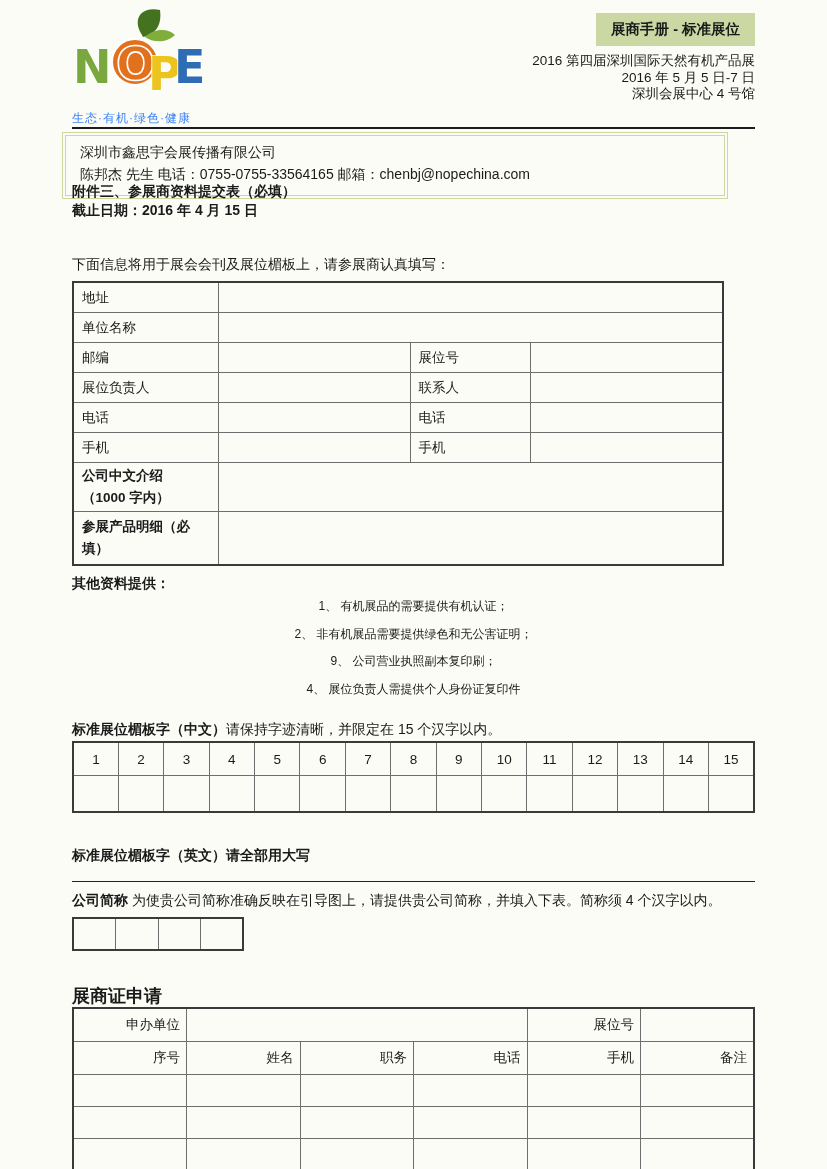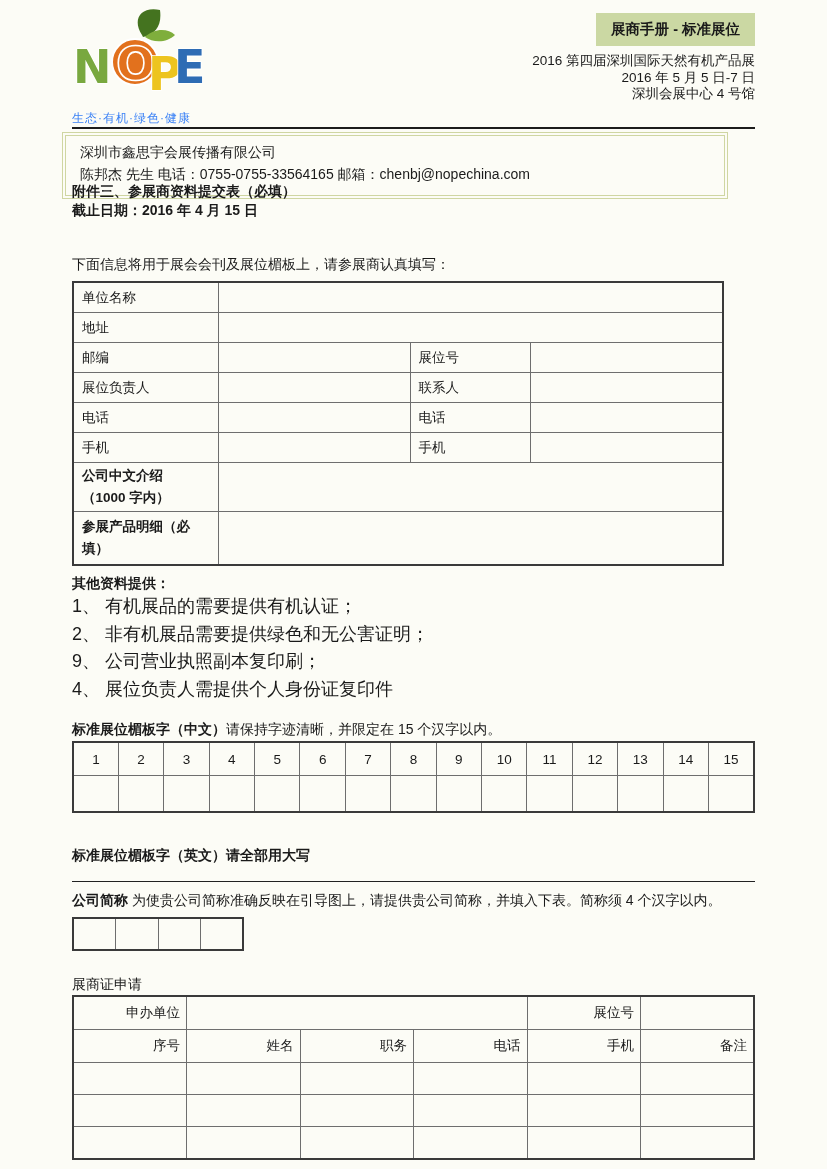--- a/index.html
+++ b/index.html
@@ -37,38 +37,38 @@
   table.bordered td{border:1px solid #6e6e6e;padding:0 6px;vertical-align:middle;font-size:13.5px;}
   
   .info-table{width:650px;margin-top:8px;}
   .info-table td.lbl{padding-left:8px;}
   .info-table tr.std td{height:29px;}
   .info-table tr.tall1 td{height:48px;}
   .info-table tr.tall2 td{height:52px;}
   .info-table td.boldlbl{font-weight:bold;line-height:22px;}
   
   .other-heading{font-weight:bold;margin-top:7px;font-size:14px;line-height:20px;}
-  .other-item{line-height:27.5px;font-size:18px;}
+  .other-item{line-height:27.5px;font-size:12px;text-align:center;}
   
   .headband-cn-heading{margin-top:16px;line-height:20px;font-size:14px;}
   .headband-cn-heading .b{font-weight:bold;}
   .headband-table{width:683px;margin-top:2px;}
   .headband-table td{text-align:center;font-size:14px;}
   .headband-table tr.nums td{height:32px;}
   .headband-table tr.blank td{height:35px;}
   
   .headband-en-heading{margin-top:33px;font-weight:bold;font-size:14px;line-height:18px;}
   .write-line{margin-top:17px;border-bottom:1.5px solid #222;width:683px;}
   
   .abbrev-note{margin-top:9px;font-size:14px;line-height:18px;}
   .abbrev-note .b{font-weight:bold;}
   .abbrev-table{width:172px;margin-top:8px;}
   .abbrev-table td{height:30px;}
   
-  .badge-apply-heading{margin-top:24px;font-weight:normal;font-size:14px;line-height:18px;}
+  .badge-apply-heading{margin-top:36px;font-weight:bold;font-size:18px;line-height:18px;}
   .badge-apply-table{width:683px;margin-top:2px;}
   .badge-apply-table td{text-align:right;font-size:13.5px;}
   .badge-apply-table tr.r1 td{height:32px;}
   .badge-apply-table tr.hd td{height:32px;}
   .badge-apply-table tr.blank td{height:31px;}
   
   .footer{margin-top:14px;text-align:center;font-weight:bold;font-size:11.5px;}
 </style>
 </head>
 <body>
@@ -113,25 +113,25 @@
 
   <table class="bordered info-table">
     <colgroup>
         <col style="width:145px">
         <col style="width:192px">
         <col style="width:120px">
         <col style="width:193px">
       </colgroup>
     <tbody>
         <tr class="std">
+      <td class="lbl">地址</td>
+      <td colspan="3"></td>
+    </tr>
+    <tr class="std">
       <td class="lbl">单位名称</td>
-      <td colspan="3"></td>
-    </tr>
-    <tr class="std">
-      <td class="lbl">地址</td>
       <td colspan="3"></td>
     </tr>
     <tr class="std">
       <td class="lbl">邮编</td>
       <td></td>
       <td class="lbl">展位号</td>
       <td></td>
     </tr>
     <tr class="std">
       <td class="lbl">展位负责人</td>

